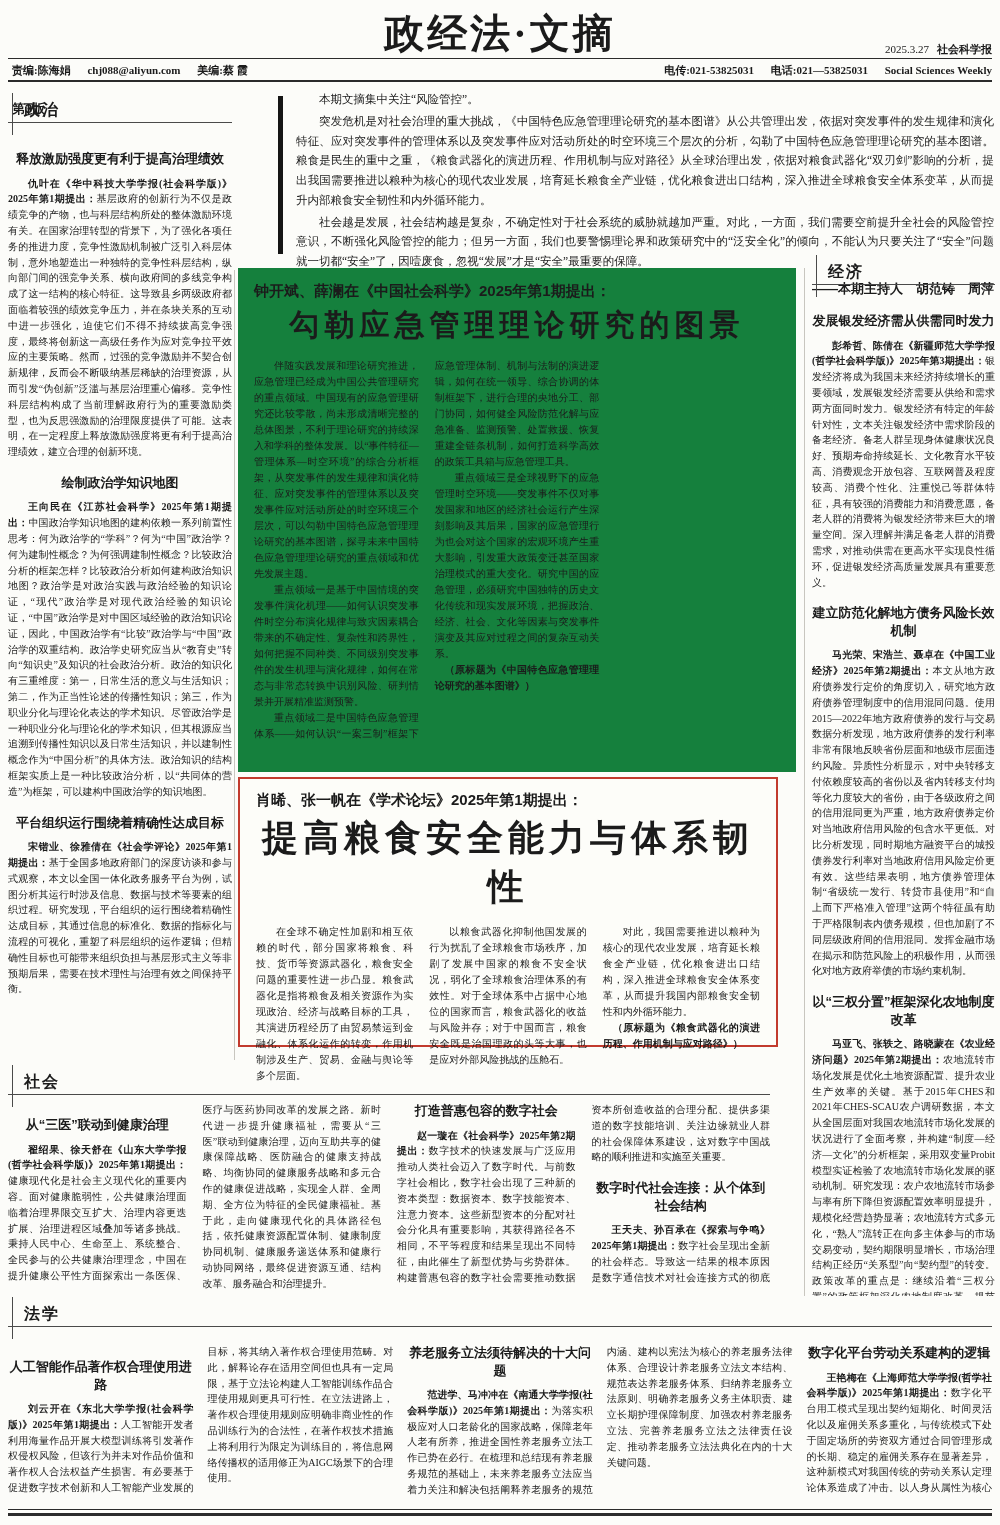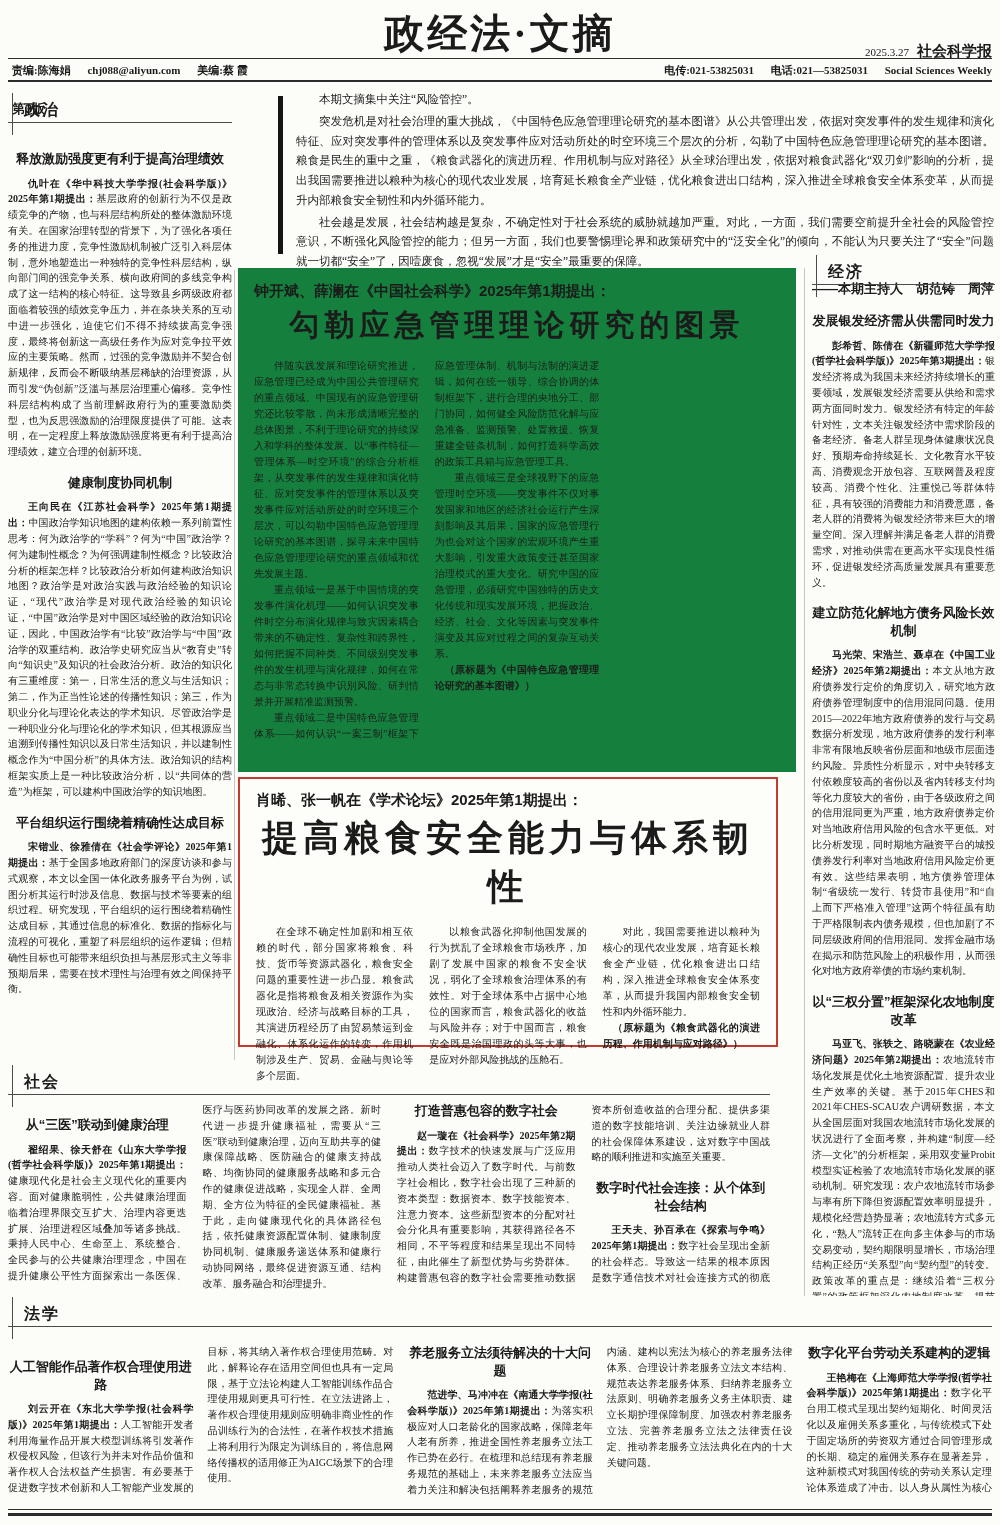--- a/index.html
+++ b/index.html
@@ -7,21 +7,21 @@
         color:#1b1b1b;font-family:"Liberation Serif","DejaVu Serif",serif;overflow:hidden;}
   .abs{position:absolute;}
   .hrule{position:absolute;background:#2b2b2b;}
   .vrule{position:absolute;background:#c8c6bf;}
 
   
   .edition{font-family:"Liberation Sans",sans-serif;font-weight:bold;font-size:13px;}
   .masthead{text-align:center;font-weight:900;font-size:40px;letter-spacing:3px;
             font-family:"Liberation Serif","DejaVu Serif",serif;}
   .dateline{text-align:right;font-size:11px;}
-  .dateline .paper{font-weight:bold;font-size:15px;margin-left:8px;}
+  .dateline .paper{font-weight:bold;font-size:11px;margin-left:8px;}
   .edrow{font-size:11px;font-weight:bold;white-space:nowrap;}
   .edrow span{margin-right:14px;}
   .edrow-r{text-align:right;}
 
   
   .introbar{background:#151515;}
   .intro p{margin:0 0 2px 0;text-indent:2em;font-size:11.5px;line-height:1.72;text-align:justify;}
   .intro .host{text-align:right;text-indent:0;font-weight:bold;font-size:13px;margin-top:6px;
                font-family:"Liberation Sans",sans-serif;}
 
@@ -88,21 +88,21 @@
     <span class="sec-vline"></span>
     <span class="sec-hline"></span>
     <span class="sec-label">政治</span>
   </div>
   <div class="abs colwrap" style="left:8px;top:136px;width:224px;height:925px;">
     <div class="art">
       <h3>释放激励强度更有利于提高治理绩效</h3>
       <p><b class="byline">仇叶在《华中科技大学学报(社会科学版)》2025年第1期提出：</b><span>基层政府的创新行为不仅是政绩竞争的产物，也与科层结构所处的整体激励环境有关。在国家治理转型的背景下，为了强化各项任务的推进力度，竞争性激励机制被广泛引入科层体制，意外地塑造出一种独特的竞争性科层结构，纵向部门间的强竞争关系、横向政府间的多线竞争构成了这一结构的核心特征。这导致县乡两级政府都面临着较强的绩效竞争压力，并在条块关系的互动中进一步强化，迫使它们不得不持续拔高竞争强度，最终将创新这一高级任务作为应对竞争拉平效应的主要策略。然而，过强的竞争激励并不契合创新规律，反而会不断吸纳基层稀缺的治理资源，从而引发“伪创新”泛滥与基层治理重心偏移。竞争性科层结构构成了当前理解政府行为的重要激励类型，也为反思强激励的治理限度提供了可能。这表明，在一定程度上释放激励强度将更有利于提高治理绩效，建立合理的创新环境。</span></p>
     </div>
     <div class="art">
-      <h3>健康制度协同机制</h3>
+      <h3>绘制政治学知识地图</h3>
       <p><b class="byline">王向民在《江苏社会科学》2025年第1期提出：</b><span>中国政治学知识地图的建构依赖一系列前置性思考：何为政治学的“学科”？何为“中国”政治学？何为建制性概念？为何强调建制性概念？比较政治分析的框架怎样？比较政治分析如何建构政治知识地图？政治学是对政治实践与政治经验的知识论证，“现代”政治学是对现代政治经验的知识论证，“中国”政治学是对中国区域经验的政治知识论证，因此，中国政治学有“比较”政治学与“中国”政治学的双重结构。政治学史研究应当从“教育史”转向“知识史”及知识的社会政治分析。政治的知识化有三重维度：第一，日常生活的意义与生活知识；第二，作为正当性论述的传播性知识；第三，作为职业分化与理论化表达的学术知识。尽管政治学是一种职业分化与理论化的学术知识，但其根源应当追溯到传播性知识以及日常生活知识，并以建制性概念作为“中国分析”的具体方法。政治知识的结构框架实质上是一种比较政治分析，以“共同体的营造”为框架，可以建构中国政治学的知识地图。</span></p>
     </div>
     <div class="art">
       <h3>平台组织运行围绕着精确性达成目标</h3>
       <p><b class="byline">宋锴业、徐雅倩在《社会学评论》2025年第1期提出：</b><span>基于全国多地政府部门的深度访谈和参与式观察，本文以全国一体化政务服务平台为例，试图分析其运行时涉及信息、数据与技术等要素的组织过程。研究发现，平台组织的运行围绕着精确性达成目标，其通过信息的标准化、数据的指标化与流程的可视化，重塑了科层组织的运作逻辑；但精确性目标也可能带来组织负担与基层形式主义等非预期后果，需要在技术理性与治理有效之间保持平衡。</span></p>
     </div>
   </div>
 
   <div class="vrule" style="left:234px;top:270px;width:1px;height:790px;"></div>
   <div class="vrule" style="left:804px;top:268px;width:1px;height:1028px;"></div>

